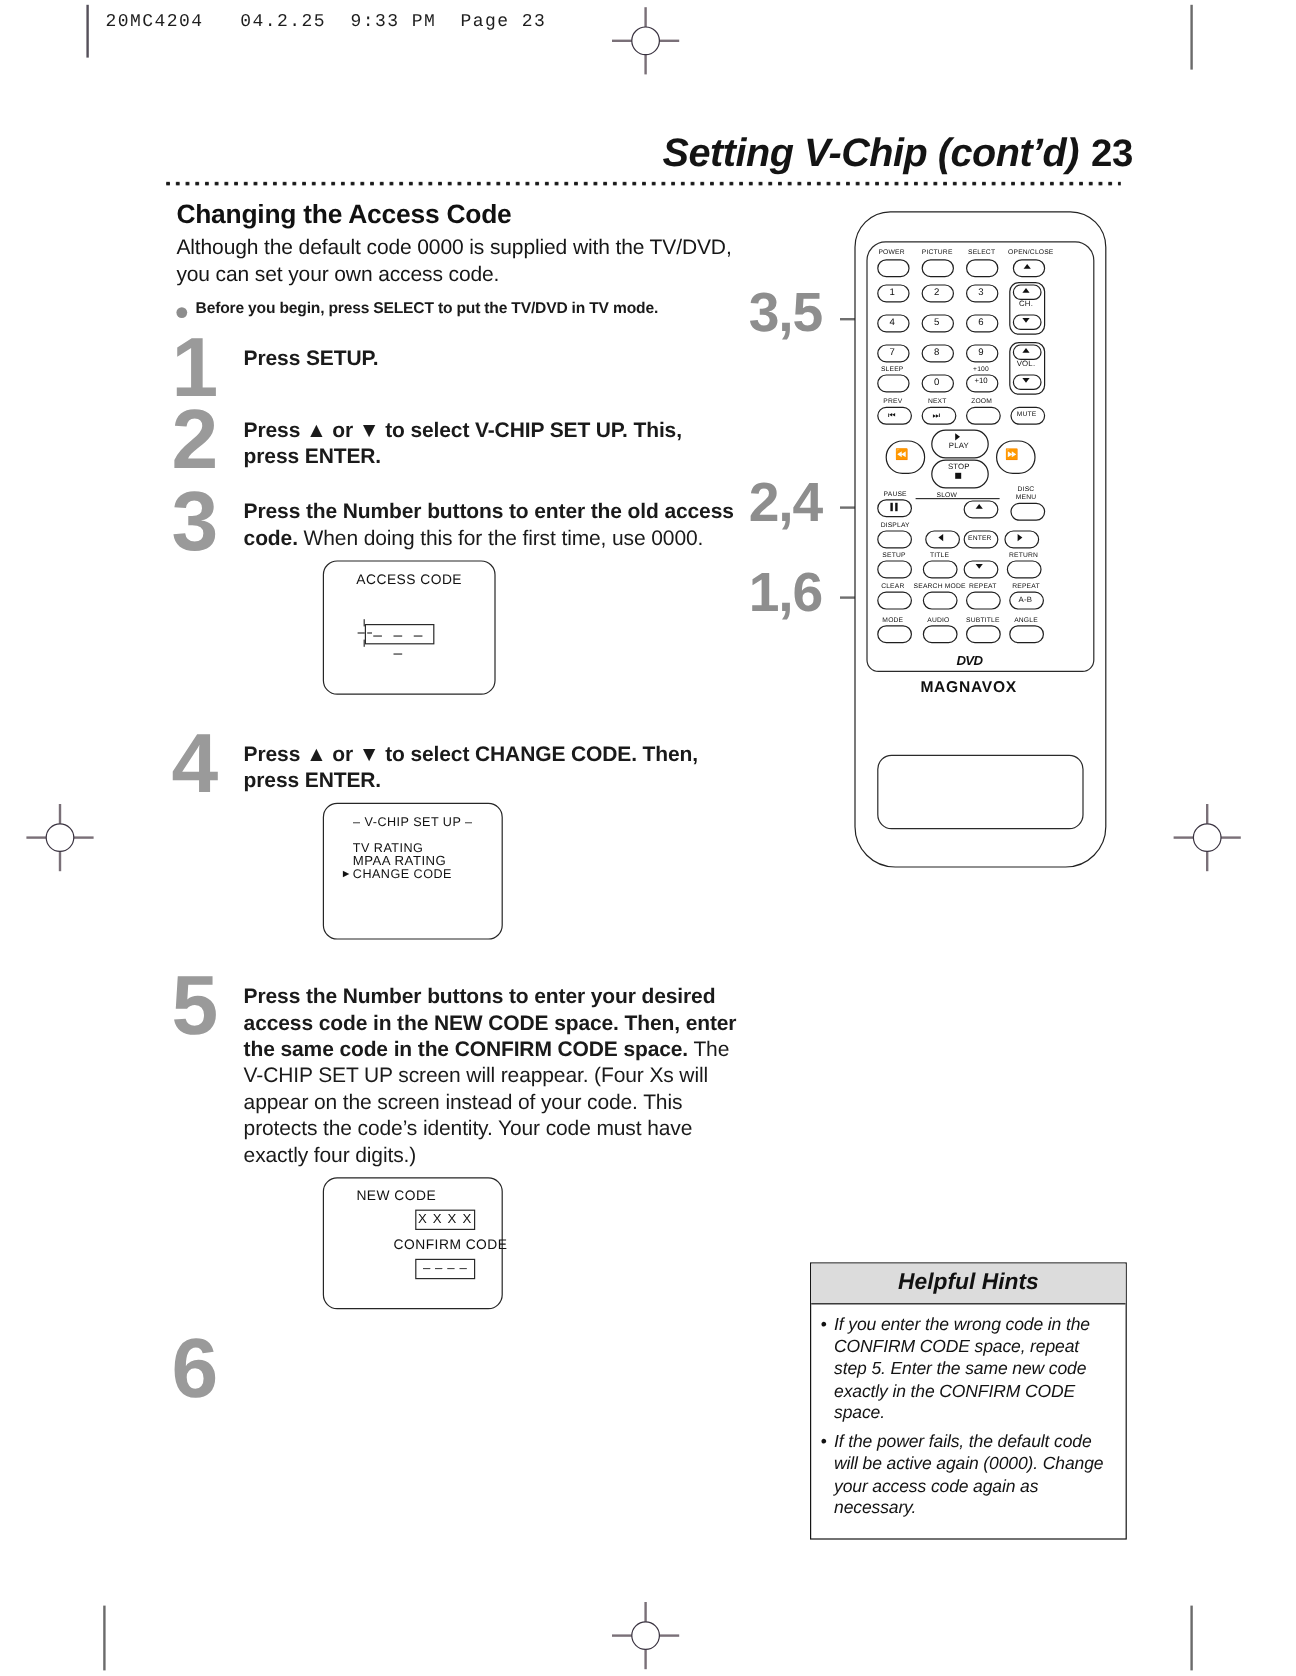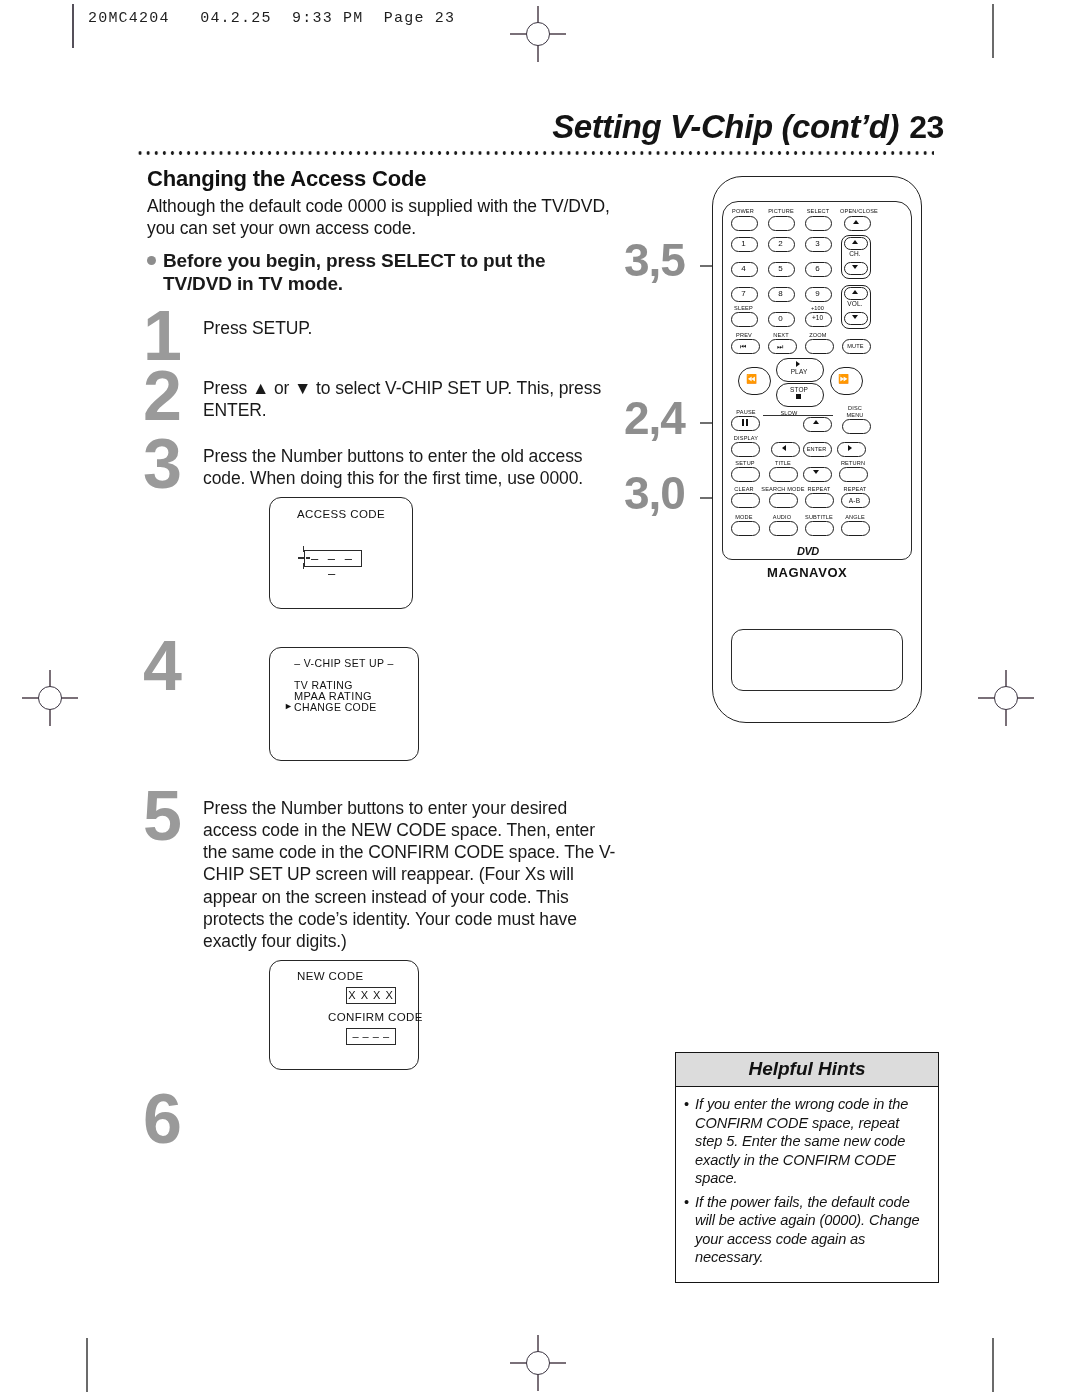--- a/index.html
+++ b/index.html
@@ -27,29 +27,29 @@
 
   .dotrule{position:absolute;left:136px;top:150px;width:798px;height:6px;
     background-image:radial-gradient(circle, #1b1b1b 1.6px, rgba(0,0,0,0) 1.9px);
     background-size:8.1px 6px;background-repeat:repeat-x;background-position:0 0;}
 
   .col-left{position:absolute;left:147px;top:166px;width:470px;}
 
   h2.sect{font-size:22px;font-weight:bold;margin:0 0 3px 0;letter-spacing:-0.2px;color:#111;}
   p.intro{font-size:17.5px;line-height:1.28;margin:0;color:#161616;letter-spacing:-0.1px;}
 
-  .bullet-note{display:flex;gap:7px;margin-top:9px;font-size:19px;font-weight:bold;
+  .bullet-note{display:flex;gap:7px;margin-top:9px;font-size:13px;font-weight:bold;
                line-height:1.22;letter-spacing:-0.15px;}
   .bullet-note .dot{flex:0 0 auto;width:9px;height:9px;border-radius:50%;background:#8d8d8d;margin-top:7px;}
 
   .step{position:relative;margin-top:14px;padding-left:56px;min-height:34px;}
   .step .num{position:absolute;left:-4px;top:-16px;font-size:70px;font-weight:bold;
              color:#9a9a9a;line-height:1;font-family:"Liberation Sans",sans-serif;}
   .step .body{font-size:17.5px;line-height:1.26;letter-spacing:-0.1px;}
-  .step .body b{font-weight:normal;}
+  .step .body b{font-weight:bold;}
 
   
   .osd{position:relative;border:1.6px solid #262626;border-radius:12px;background:#fff;
        margin:8px 0 0 66px;}
   .osd-lbl{position:absolute;font-size:11.5px;letter-spacing:0.4px;color:#111;white-space:nowrap;}
   .codebox{position:absolute;border:1.4px solid #2a2a2a;background:#fff;
            font-size:13px;letter-spacing:3px;color:#111;text-align:center;line-height:1;}
 
   
   .callout{position:absolute;font-size:46px;font-weight:bold;color:#8e8e8e;line-height:1;
@@ -156,20 +156,21 @@
           <div style="position:absolute;left:5px;top:0;width:1.3px;height:6px;background:#333;"></div>
           <div style="position:absolute;left:5px;top:17px;width:1.3px;height:6px;background:#333;"></div>
           <div style="position:absolute;left:0;top:11px;width:6px;height:1.3px;background:#333;"></div>
           <div style="position:absolute;left:8px;top:11px;width:4px;height:1.3px;background:#333;"></div>
         </div>
       </div>
     </div>
 
     <div class="step" style="margin-top:38px;">
       <div class="num">4</div>
+      <div class="body"><b>Press ▲ or ▼ to select CHANGE CODE. Then, press ENTER.</b><span></span></div>
 
       <div class="osd" style="width:148px;height:112px;">
         <div class="osd-lbl" style="left:0;right:0;top:9px;text-align:center;font-size:10.5px;">– V-CHIP SET UP –</div>
         <div class="osd-lbl" style="left:24px;top:31px;font-size:10.5px;">TV RATING</div>
         <div class="osd-lbl" style="left:24px;top:42px;font-size:11px;">MPAA RATING</div>
         <div class="osd-lbl" style="left:14px;top:53px;font-size:9px;">►</div>
         <div class="osd-lbl" style="left:24px;top:53px;font-size:10.5px;">CHANGE CODE</div>
       </div>
     </div>
 
@@ -189,21 +190,21 @@
       <div class="num">6</div>
     </div>
   </div>
 
   <div class="callout" style="left:624px;top:237px;">3,5</div>
   <div class="leader" style="left:700px;top:265px;width:40px;"></div>
 
   <div class="callout" style="left:624px;top:395px;">2,4</div>
   <div class="leader" style="left:700px;top:422px;width:40px;"></div>
 
-  <div class="callout" style="left:624px;top:470px;">3,0</div>
+  <div class="callout" style="left:624px;top:470px;">1,6</div>
   <div class="leader" style="left:700px;top:497px;width:42px;"></div>
 
   <div class="remote">
     <div class="remote-inner"></div>
     <div class="batt"></div>
 
     <div class="blbl" style="left:15px;top:31px;width:30px;">POWER</div>
     <div class="btn" style="left:18px;top:39px;width:25px;height:13px;"></div>
     <div class="blbl" style="left:52px;top:31px;width:32px;">PICTURE</div>
     <div class="btn" style="left:55px;top:39px;width:25px;height:13px;"></div>

